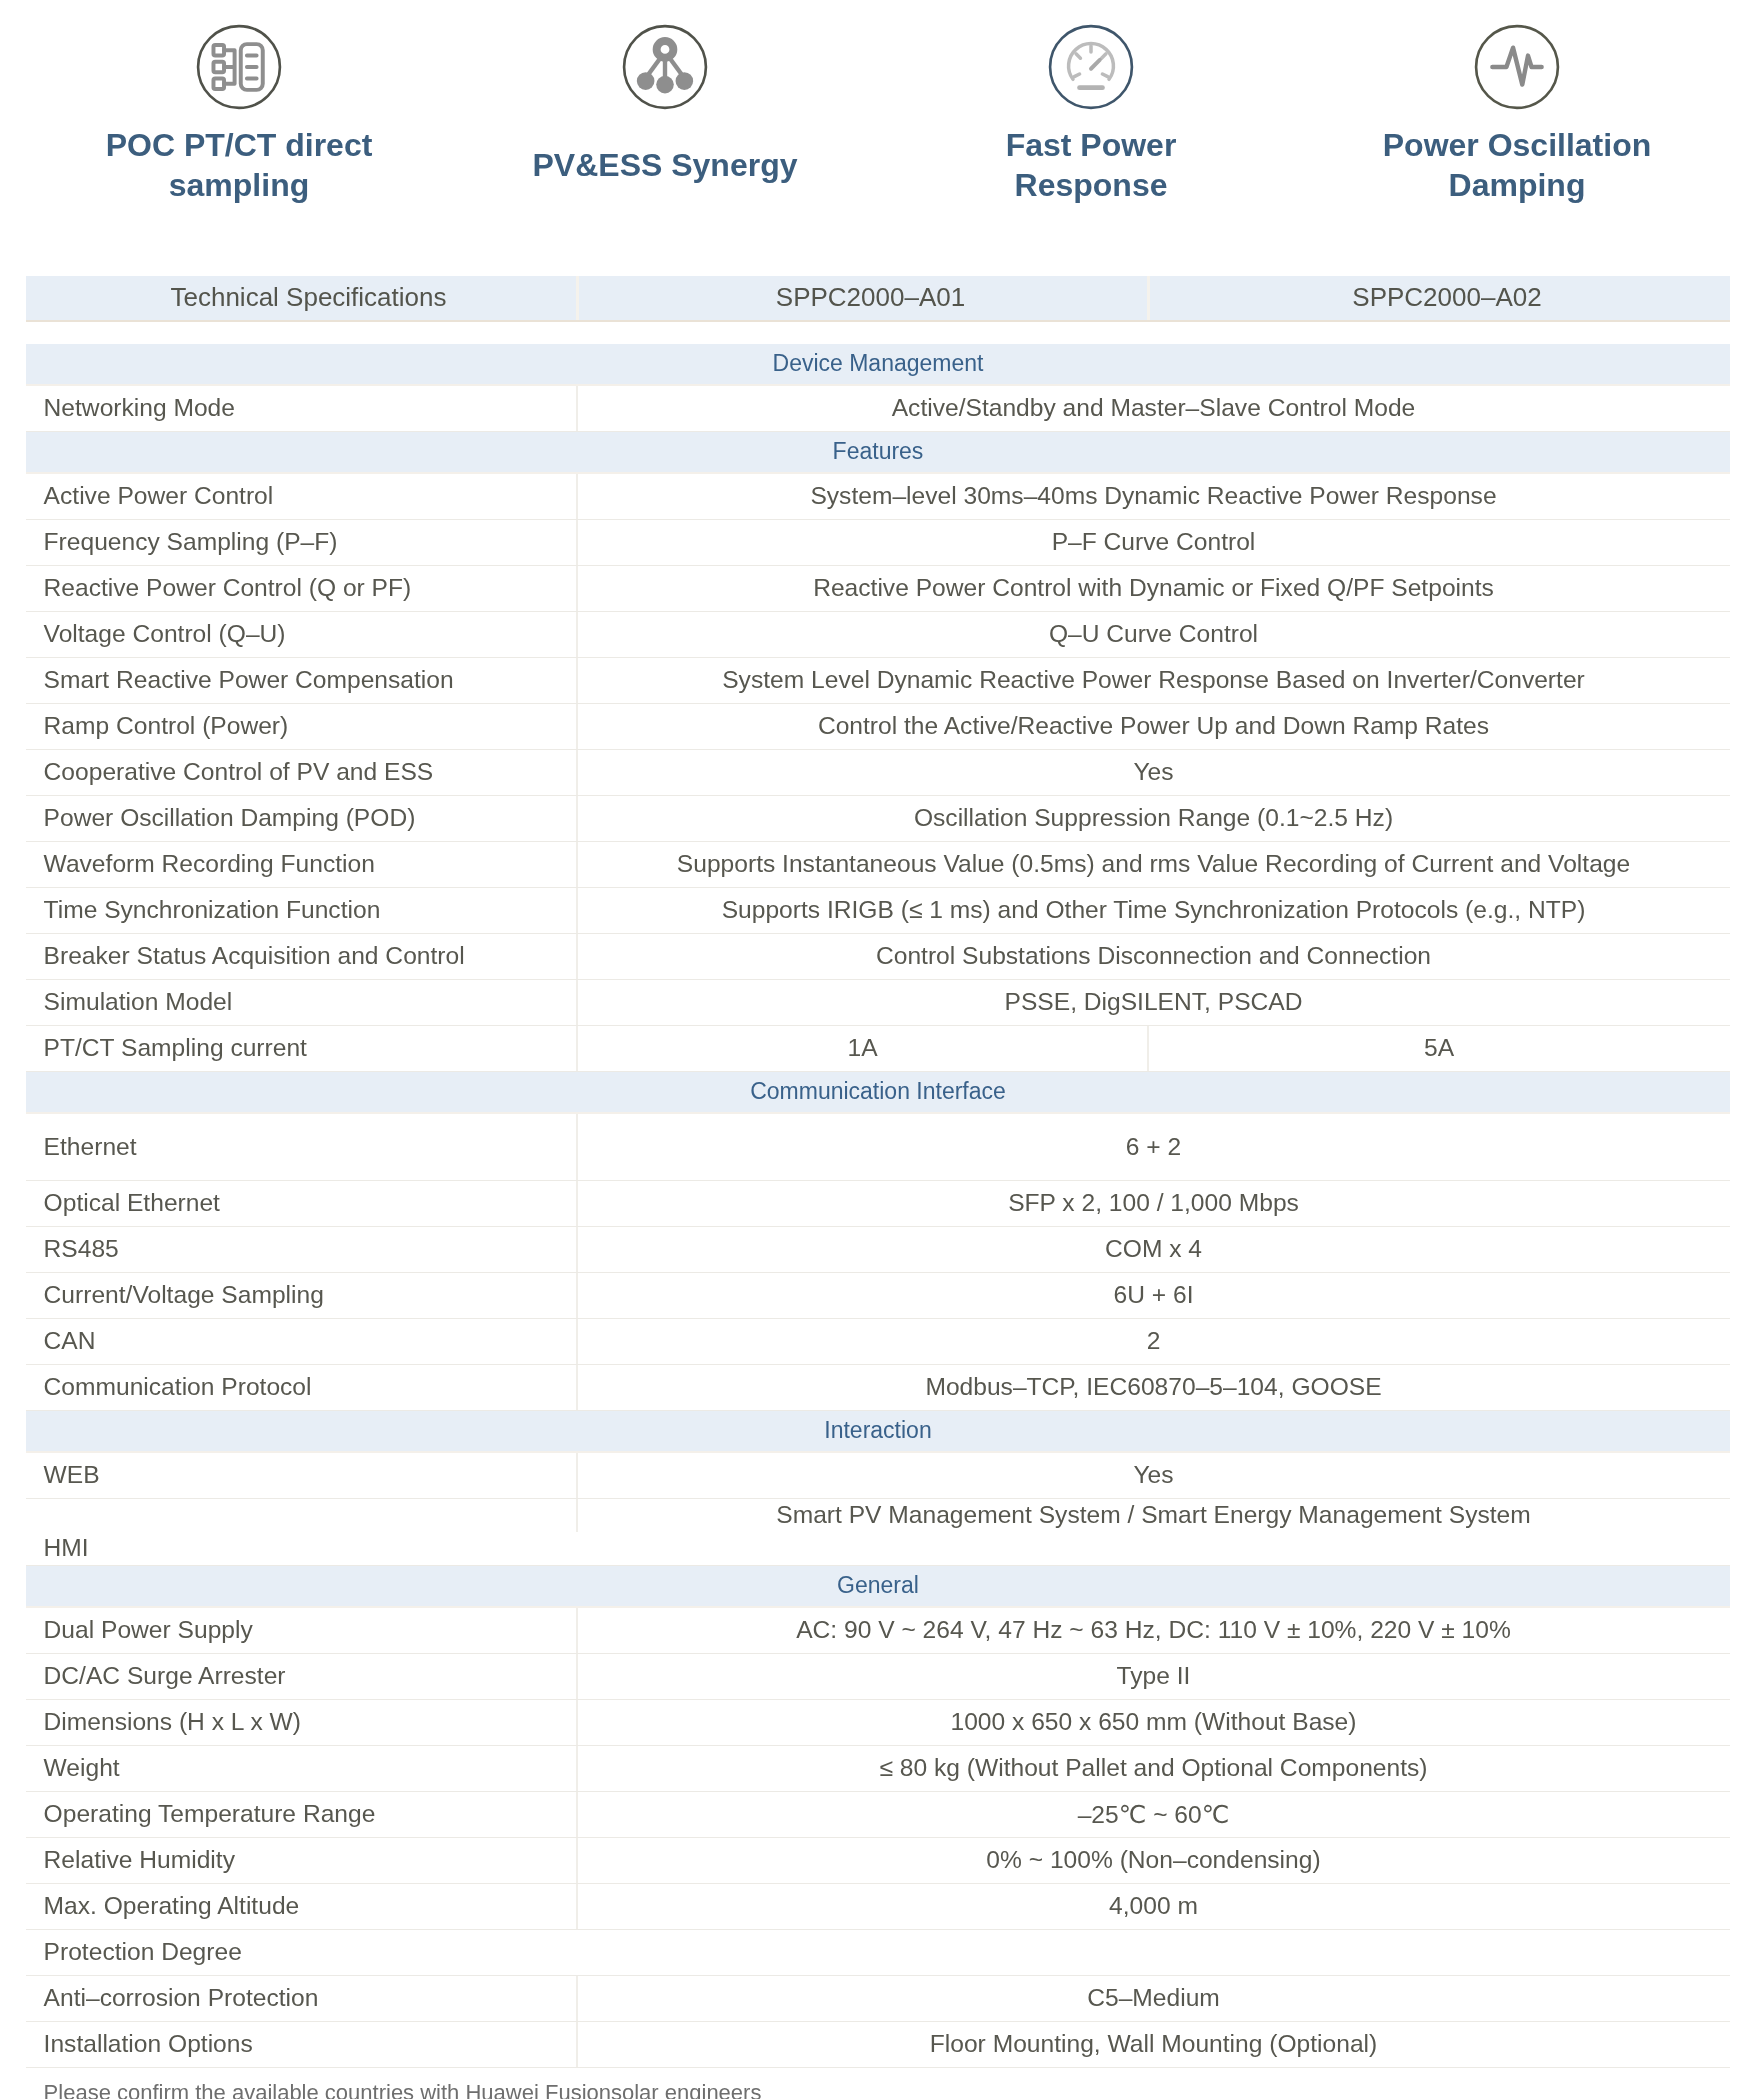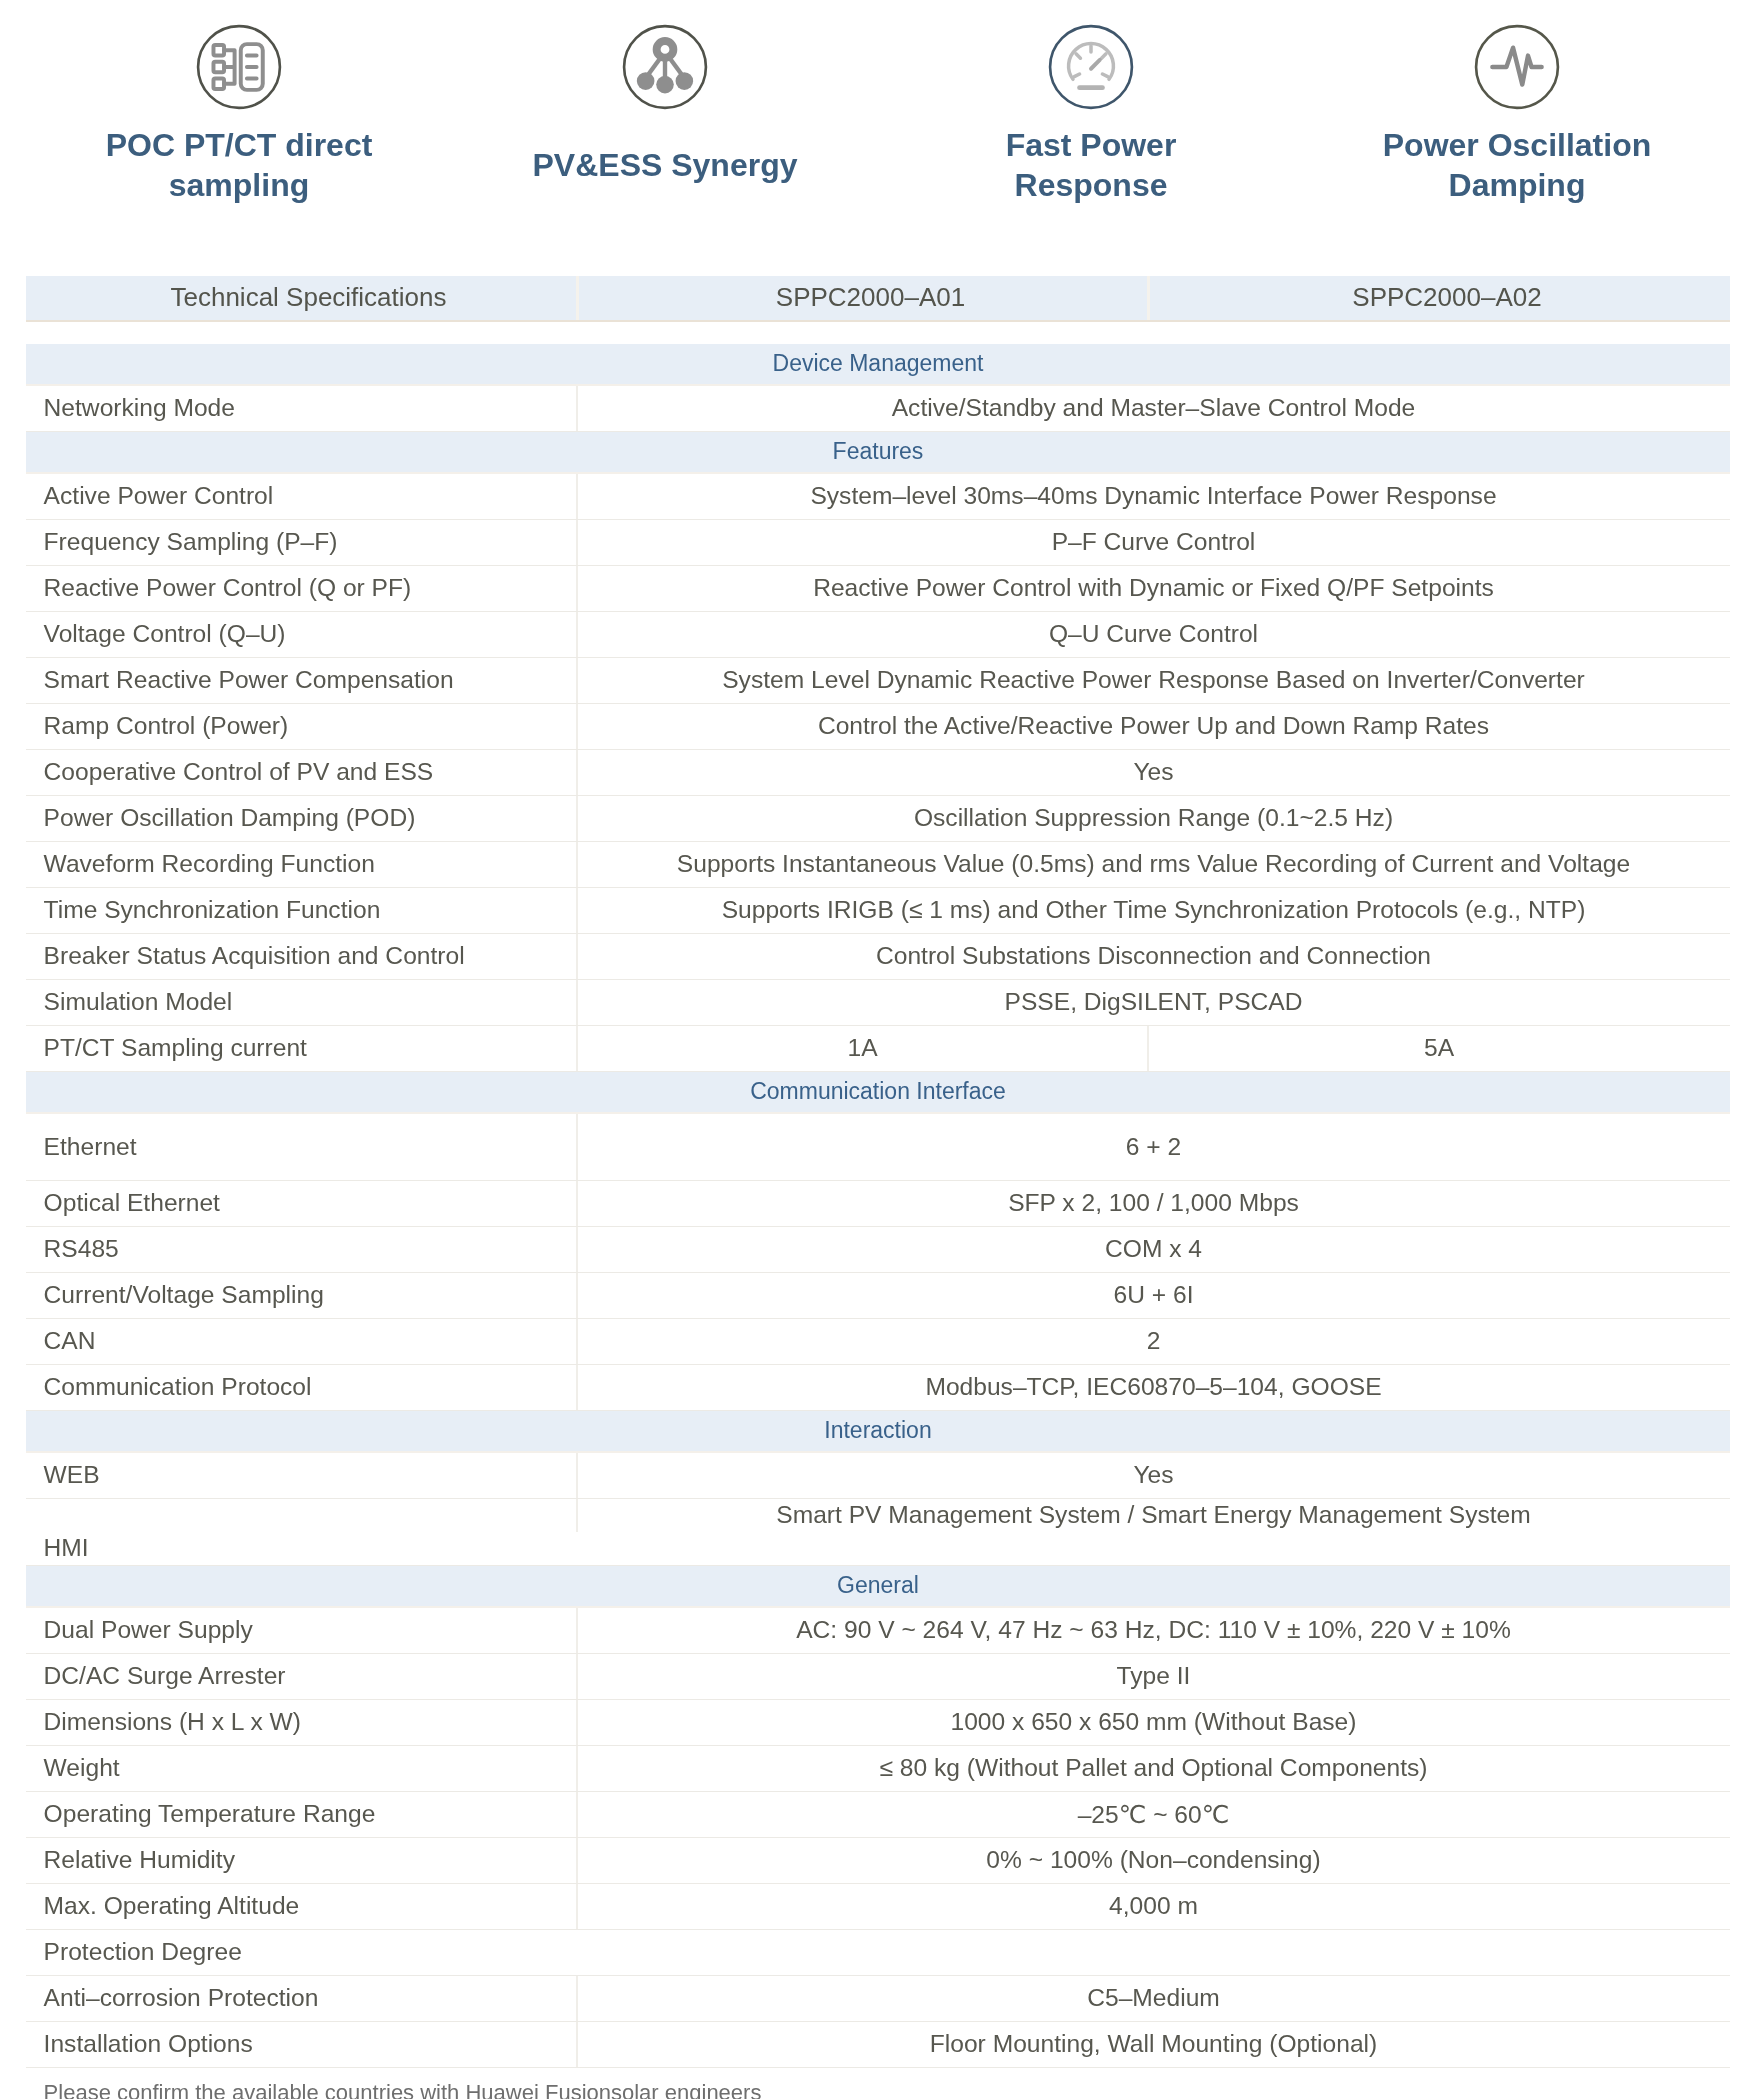--- a/index.html
+++ b/index.html
@@ -149,21 +149,21 @@
         </div>
         <div class="grid-row spec-row">
           <div class="cell label-cell">Networking Mode</div>
           <div class="cell value-cell span">Active/Standby and Master–Slave Control Mode</div>
         </div>
         <div class="section-strip">
           <div class="section-title">Features</div>
         </div>
         <div class="grid-row spec-row">
           <div class="cell label-cell">Active Power Control</div>
-          <div class="cell value-cell span">System–level 30ms–40ms Dynamic Interface Power Response</div>
+          <div class="cell value-cell span">System–level 30ms–40ms Dynamic Reactive Power Response</div>
         </div>
         <div class="grid-row spec-row">
           <div class="cell label-cell">Frequency Sampling (P–F)</div>
           <div class="cell value-cell span">P–F Curve Control</div>
         </div>
         <div class="grid-row spec-row">
           <div class="cell label-cell">Reactive Power Control (Q or PF)</div>
           <div class="cell value-cell span">Reactive Power Control with Dynamic or Fixed Q/PF Setpoints</div>
         </div>
         <div class="grid-row spec-row">

